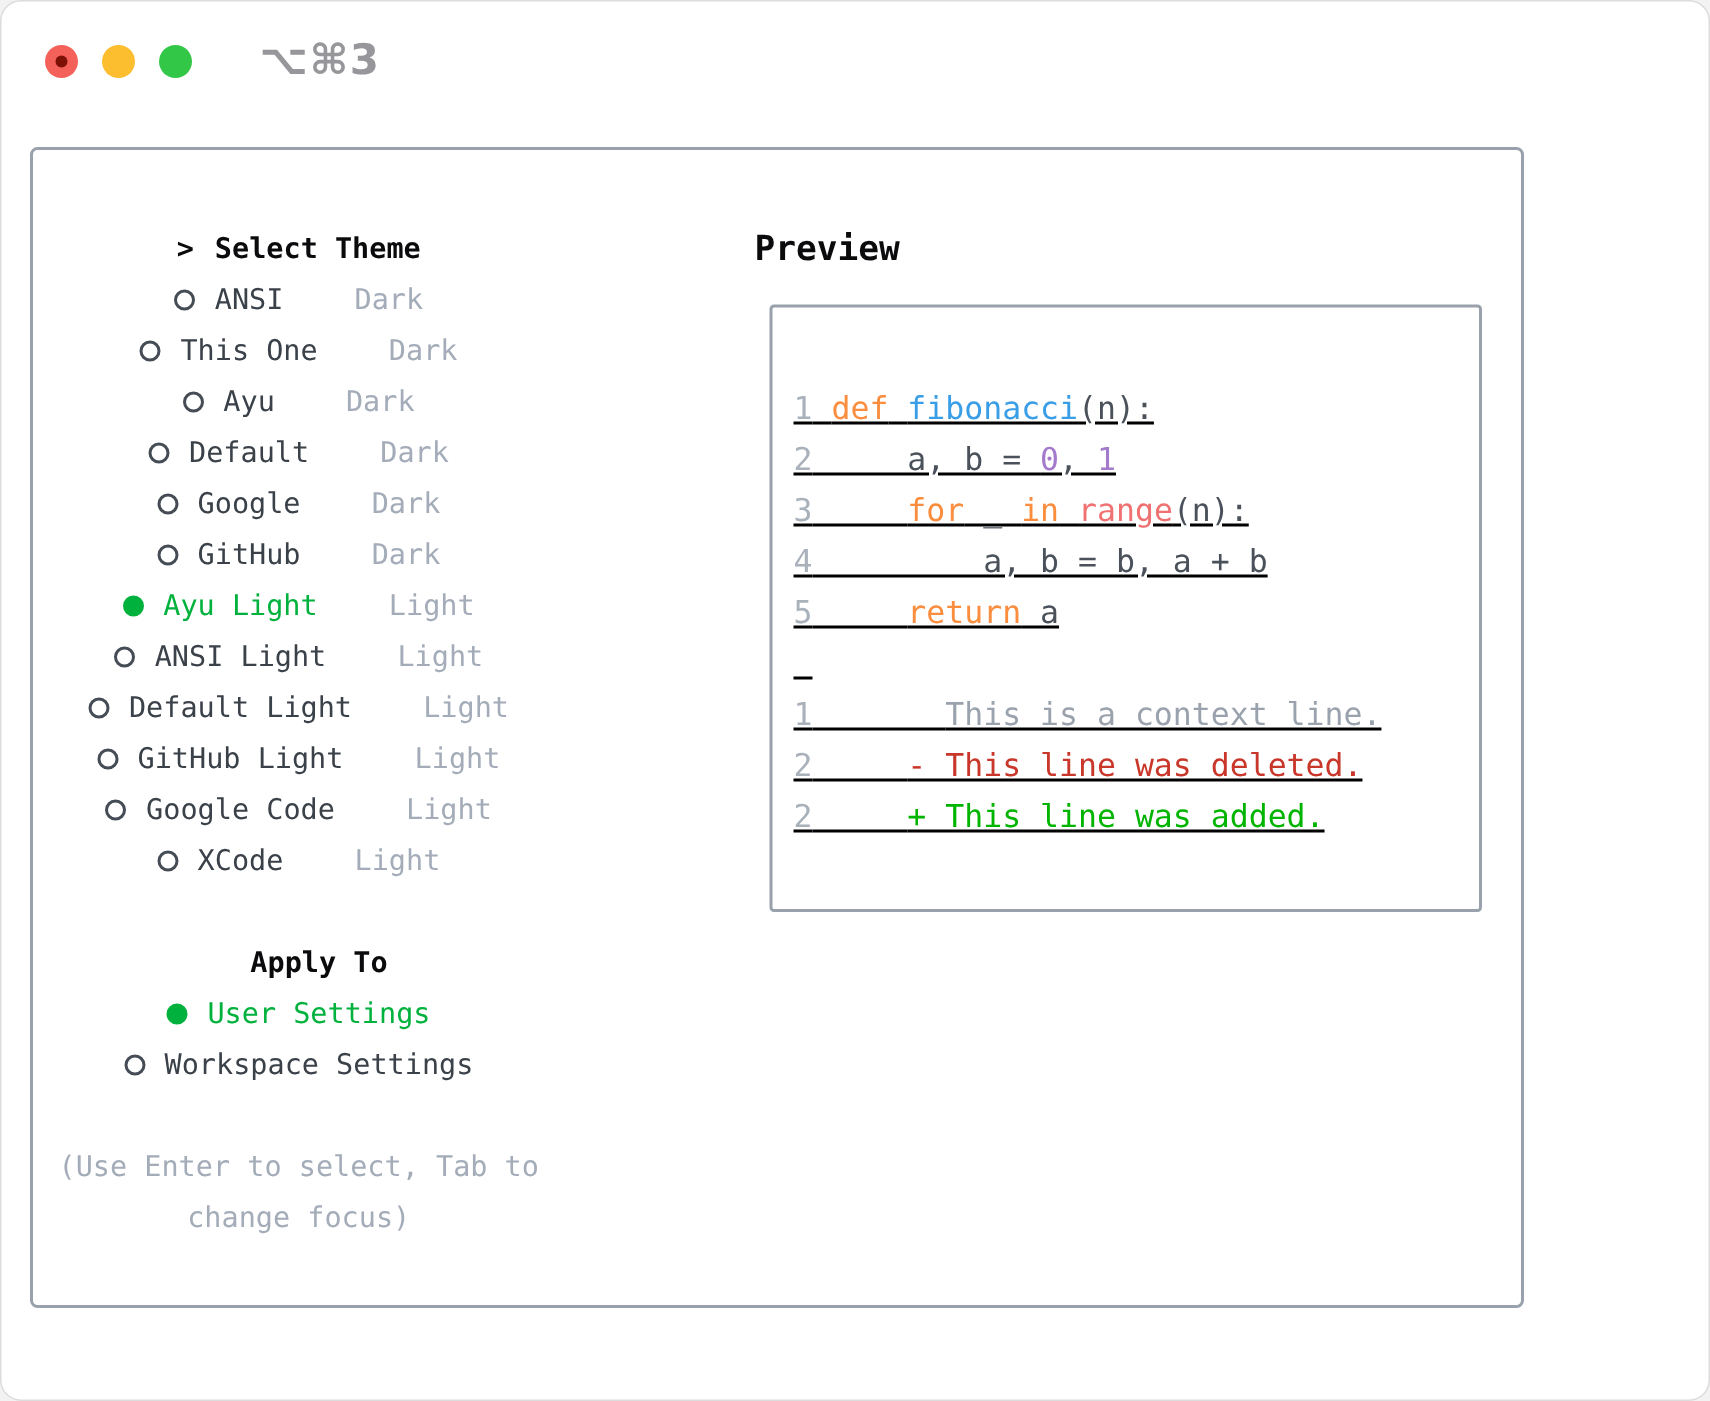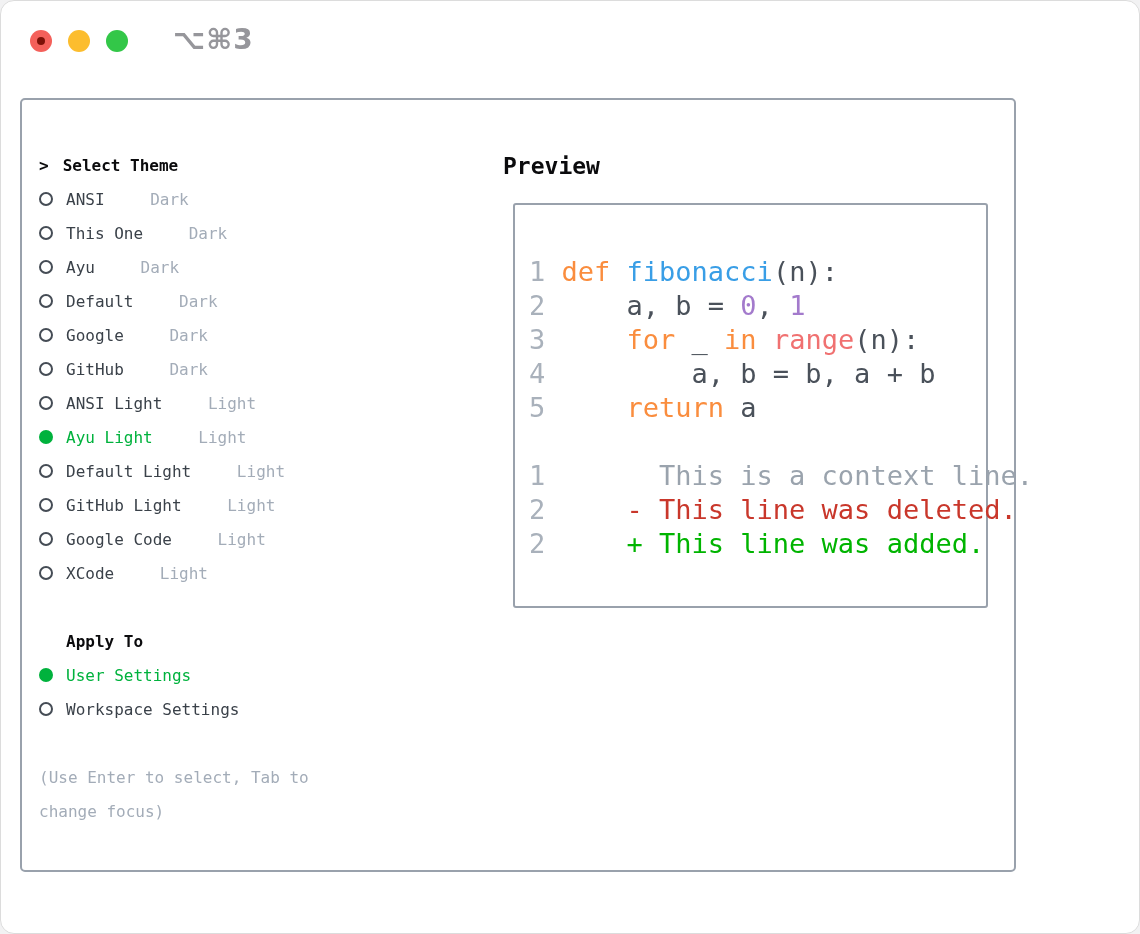--- a/index.html
+++ b/index.html
@@ -6,37 +6,37 @@
   .window{position:absolute;left:0;top:0;width:1140px;height:934px;background:#ffffff;
     border-radius:14px;border:1px solid #dcdcdc;box-sizing:border-box;
     font-family:"DejaVu Sans Mono","Liberation Mono",monospace;}
   .titlebar{position:absolute;left:0;top:0;right:0;height:80px;}
   .tl-btn{position:absolute;top:29px;width:22px;height:22px;border-radius:50%;}
   .tl-dot{position:absolute;left:7px;top:7px;width:8px;height:8px;border-radius:50%;}
   .win-title{position:absolute;left:172px;top:22px;font-size:28px;font-weight:bold;color:#96969b;
     font-family:"DejaVu Sans","Liberation Sans",sans-serif;letter-spacing:1px;}
   .panel{position:absolute;left:19px;top:97px;width:996px;height:774px;border:2px solid #99a1ac;
     border-radius:5px;box-sizing:border-box;background:#fff;}
-  .left-col{position:absolute;left:17px;top:49px;font-size:16px;line-height:34px;color:#3a4149;}
+  .left-col{position:absolute;left:17px;top:49px;font-size:19px;line-height:34px;color:#3a4149;text-align:center;}
   .row{height:34px;white-space:pre;}
   .row .bullet{display:inline-block;width:14px;height:14px;border-radius:50%;
     border:2px solid #454c55;box-sizing:border-box;margin-right:13px;position:relative;top:1px;}
   .row.sel .bullet{border-color:var(--green);background:var(--green);}
   .row.sel .nm{color:var(--green);}
   .hdr{font-weight:bold;color:#0b0b0d;}
   .hdr .lbl{margin-left:14px;}
   .indent{margin-left:27px;}
   .variant{color:#a3acb8;margin-left:36px;}
   .hint{color:#a3acb8;height:34px;white-space:pre;}
   .spacer{height:34px;}
   .preview-h{position:absolute;left:481px;top:49px;height:34px;line-height:34px;
     font-size:23px;font-weight:bold;color:#0b0b0d;}
   .preview-box{position:absolute;left:491px;top:103px;width:475px;height:405px;
     border:2px solid #99a1ac;border-radius:3px;box-sizing:border-box;background:#fff;}
-  .code{position:absolute;left:14px;top:50px;font-size:27px;line-height:34px;white-space:pre;}
+  .code{position:absolute;left:14px;top:50px;font-size:21px;line-height:34px;white-space:pre;text-decoration:underline;}
   .cl{height:34px;}
 </style>
 </head>
 <body>
 
 <div class="window">
 
   <div class="titlebar" id="titlebar">
     <div class="win-title">⌥⌘3</div>
   <div class="tl-btn" style="left: 29px; background: rgb(244, 96, 90);">
@@ -51,22 +51,22 @@
     <div class="left-col">
       <div class="row hdr"><span>&gt;</span><span class="lbl">Select Theme</span></div>
 
       <div id="theme-list">
           <div class="row"><span class="bullet"></span><span class="nm">ANSI</span><span class="variant"> Dark</span></div>
           <div class="row"><span class="bullet"></span><span class="nm">This One</span><span class="variant"> Dark</span></div>
           <div class="row"><span class="bullet"></span><span class="nm">Ayu</span><span class="variant"> Dark</span></div>
           <div class="row"><span class="bullet"></span><span class="nm">Default</span><span class="variant"> Dark</span></div>
           <div class="row"><span class="bullet"></span><span class="nm">Google</span><span class="variant"> Dark</span></div>
           <div class="row"><span class="bullet"></span><span class="nm">GitHub</span><span class="variant"> Dark</span></div>
+          <div class="row sel"><span class="bullet"></span><span class="nm">Ayu Light</span><span class="variant"> Light</span></div>
           <div class="row"><span class="bullet"></span><span class="nm">ANSI Light</span><span class="variant"> Light</span></div>
-          <div class="row sel"><span class="bullet"></span><span class="nm">Ayu Light</span><span class="variant"> Light</span></div>
           <div class="row"><span class="bullet"></span><span class="nm">Default Light</span><span class="variant"> Light</span></div>
           <div class="row"><span class="bullet"></span><span class="nm">GitHub Light</span><span class="variant"> Light</span></div>
           <div class="row"><span class="bullet"></span><span class="nm">Google Code</span><span class="variant"> Light</span></div>
           <div class="row"><span class="bullet"></span><span class="nm">XCode</span><span class="variant"> Light</span></div>
         </div>
 
       <div class="spacer"></div>
       <div class="row hdr"><span class="indent">Apply To</span></div>
 
       <div id="apply-list">

